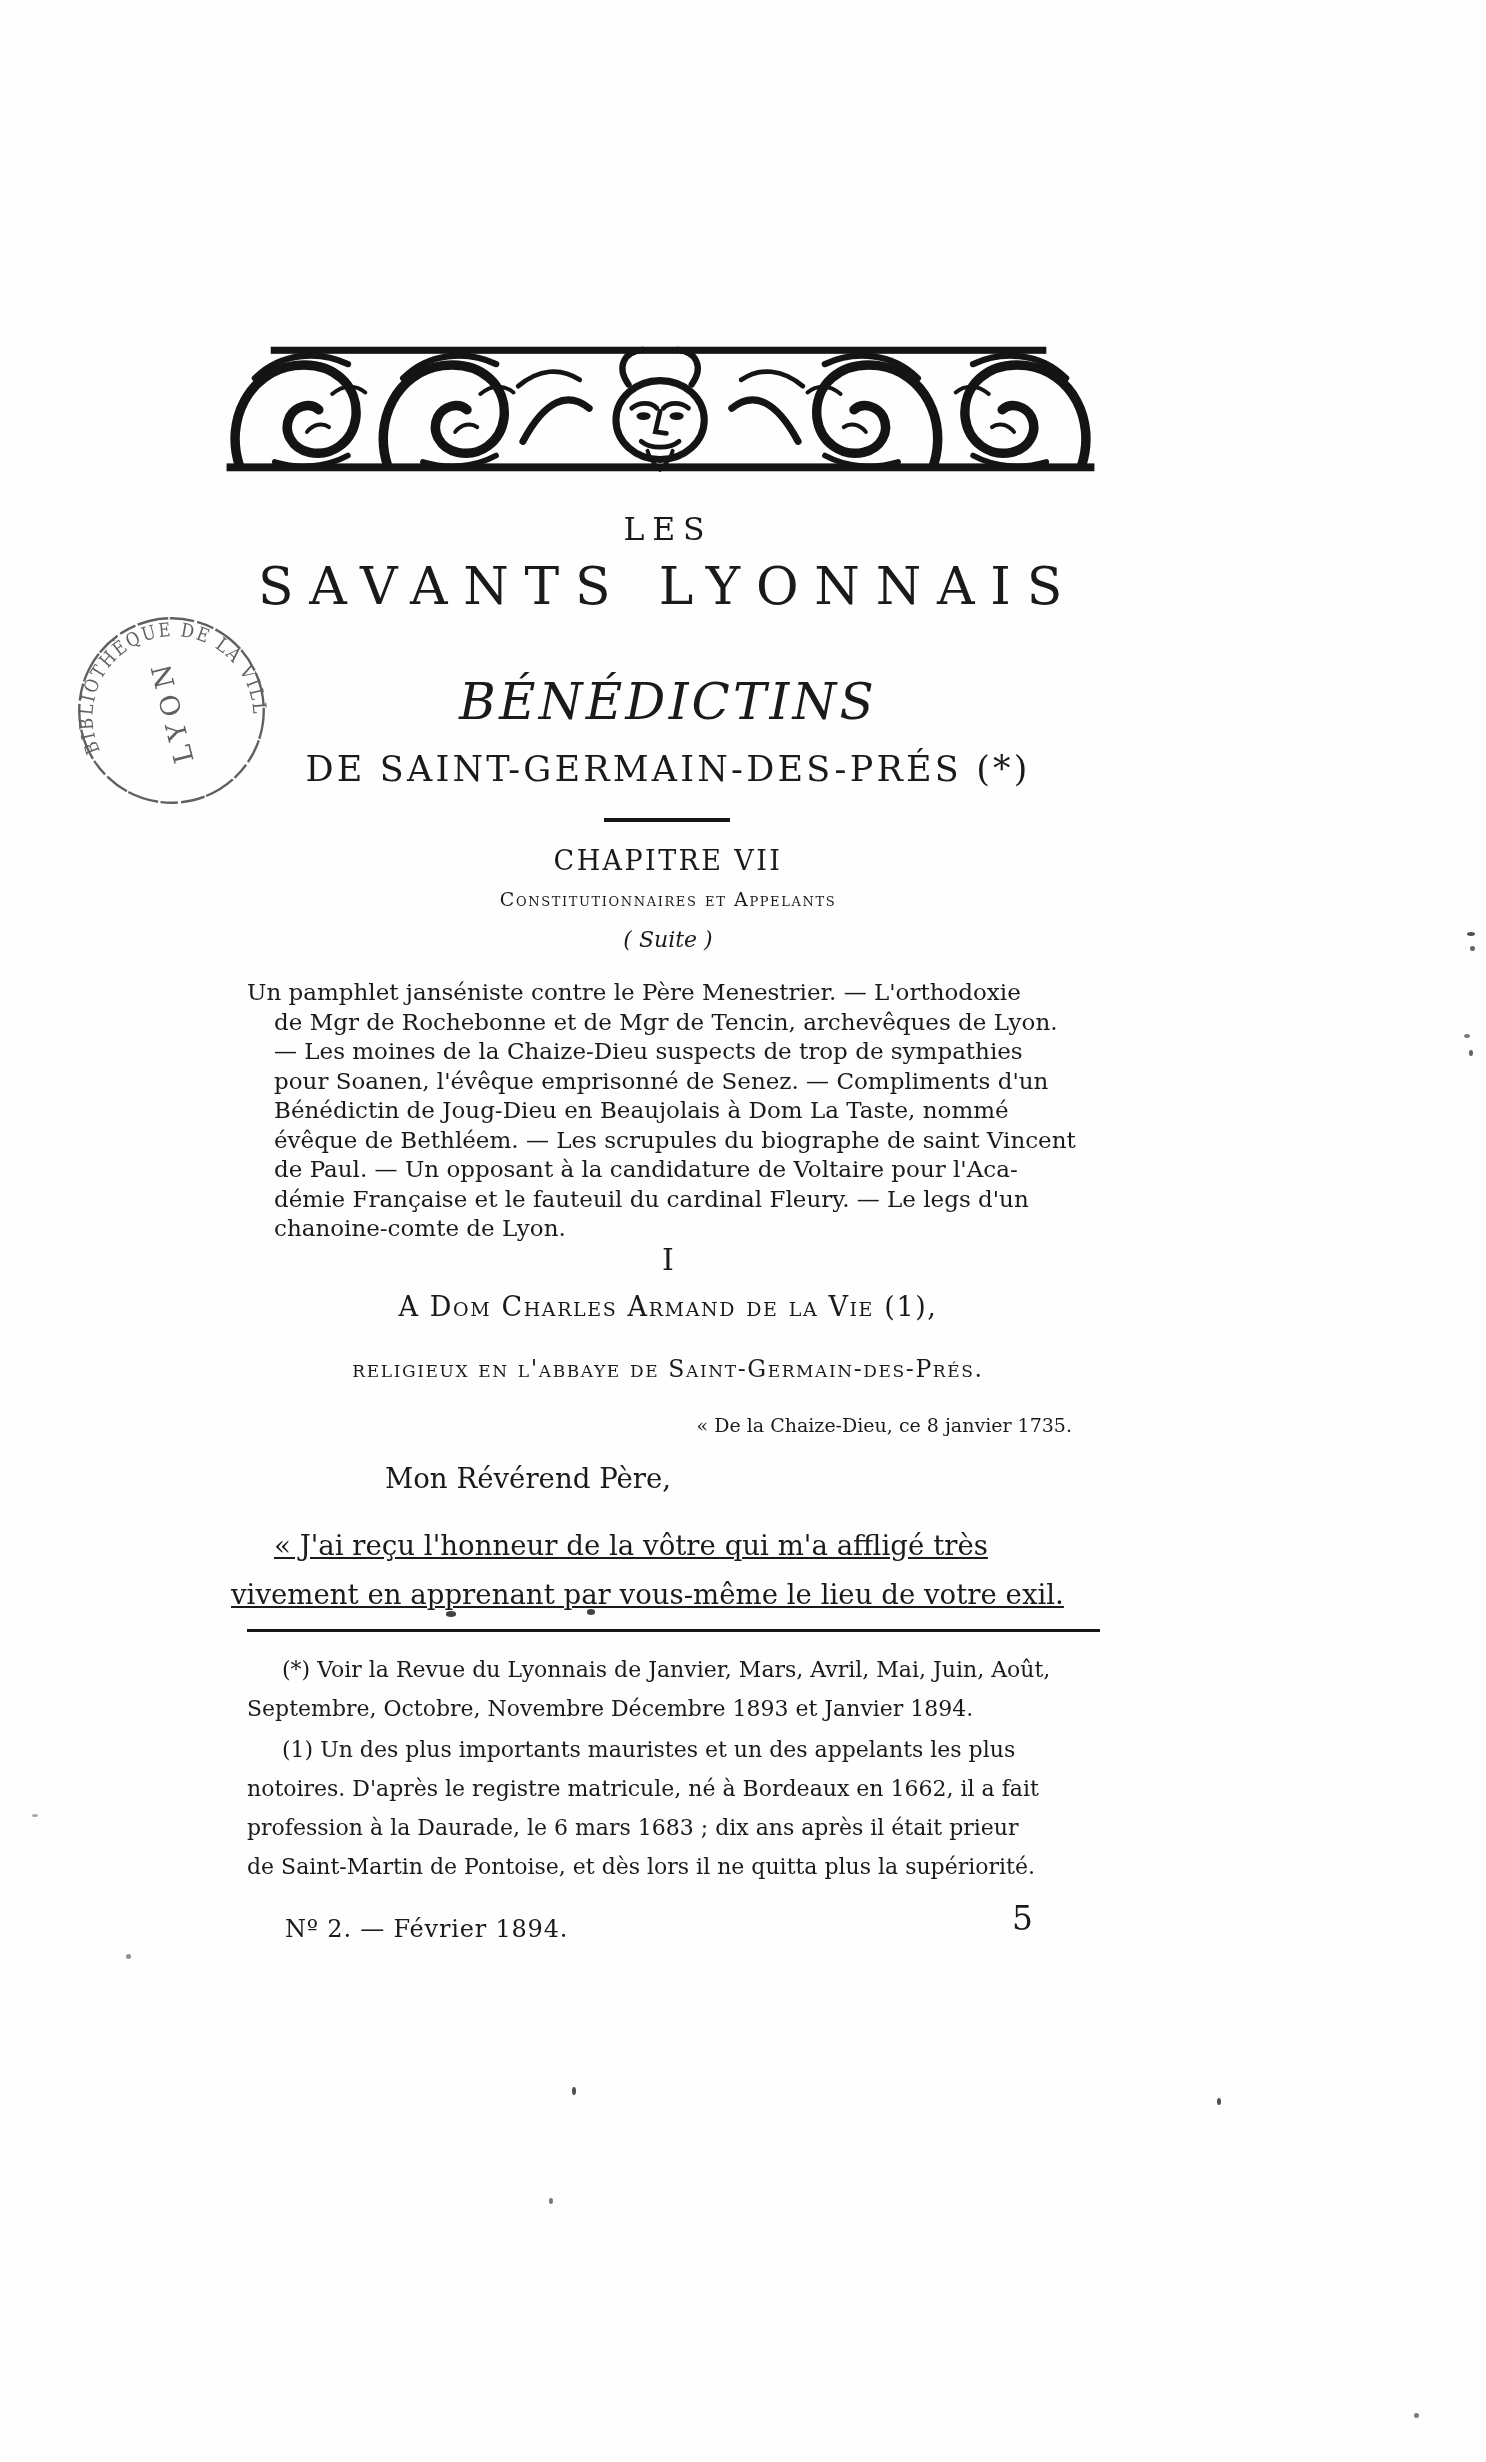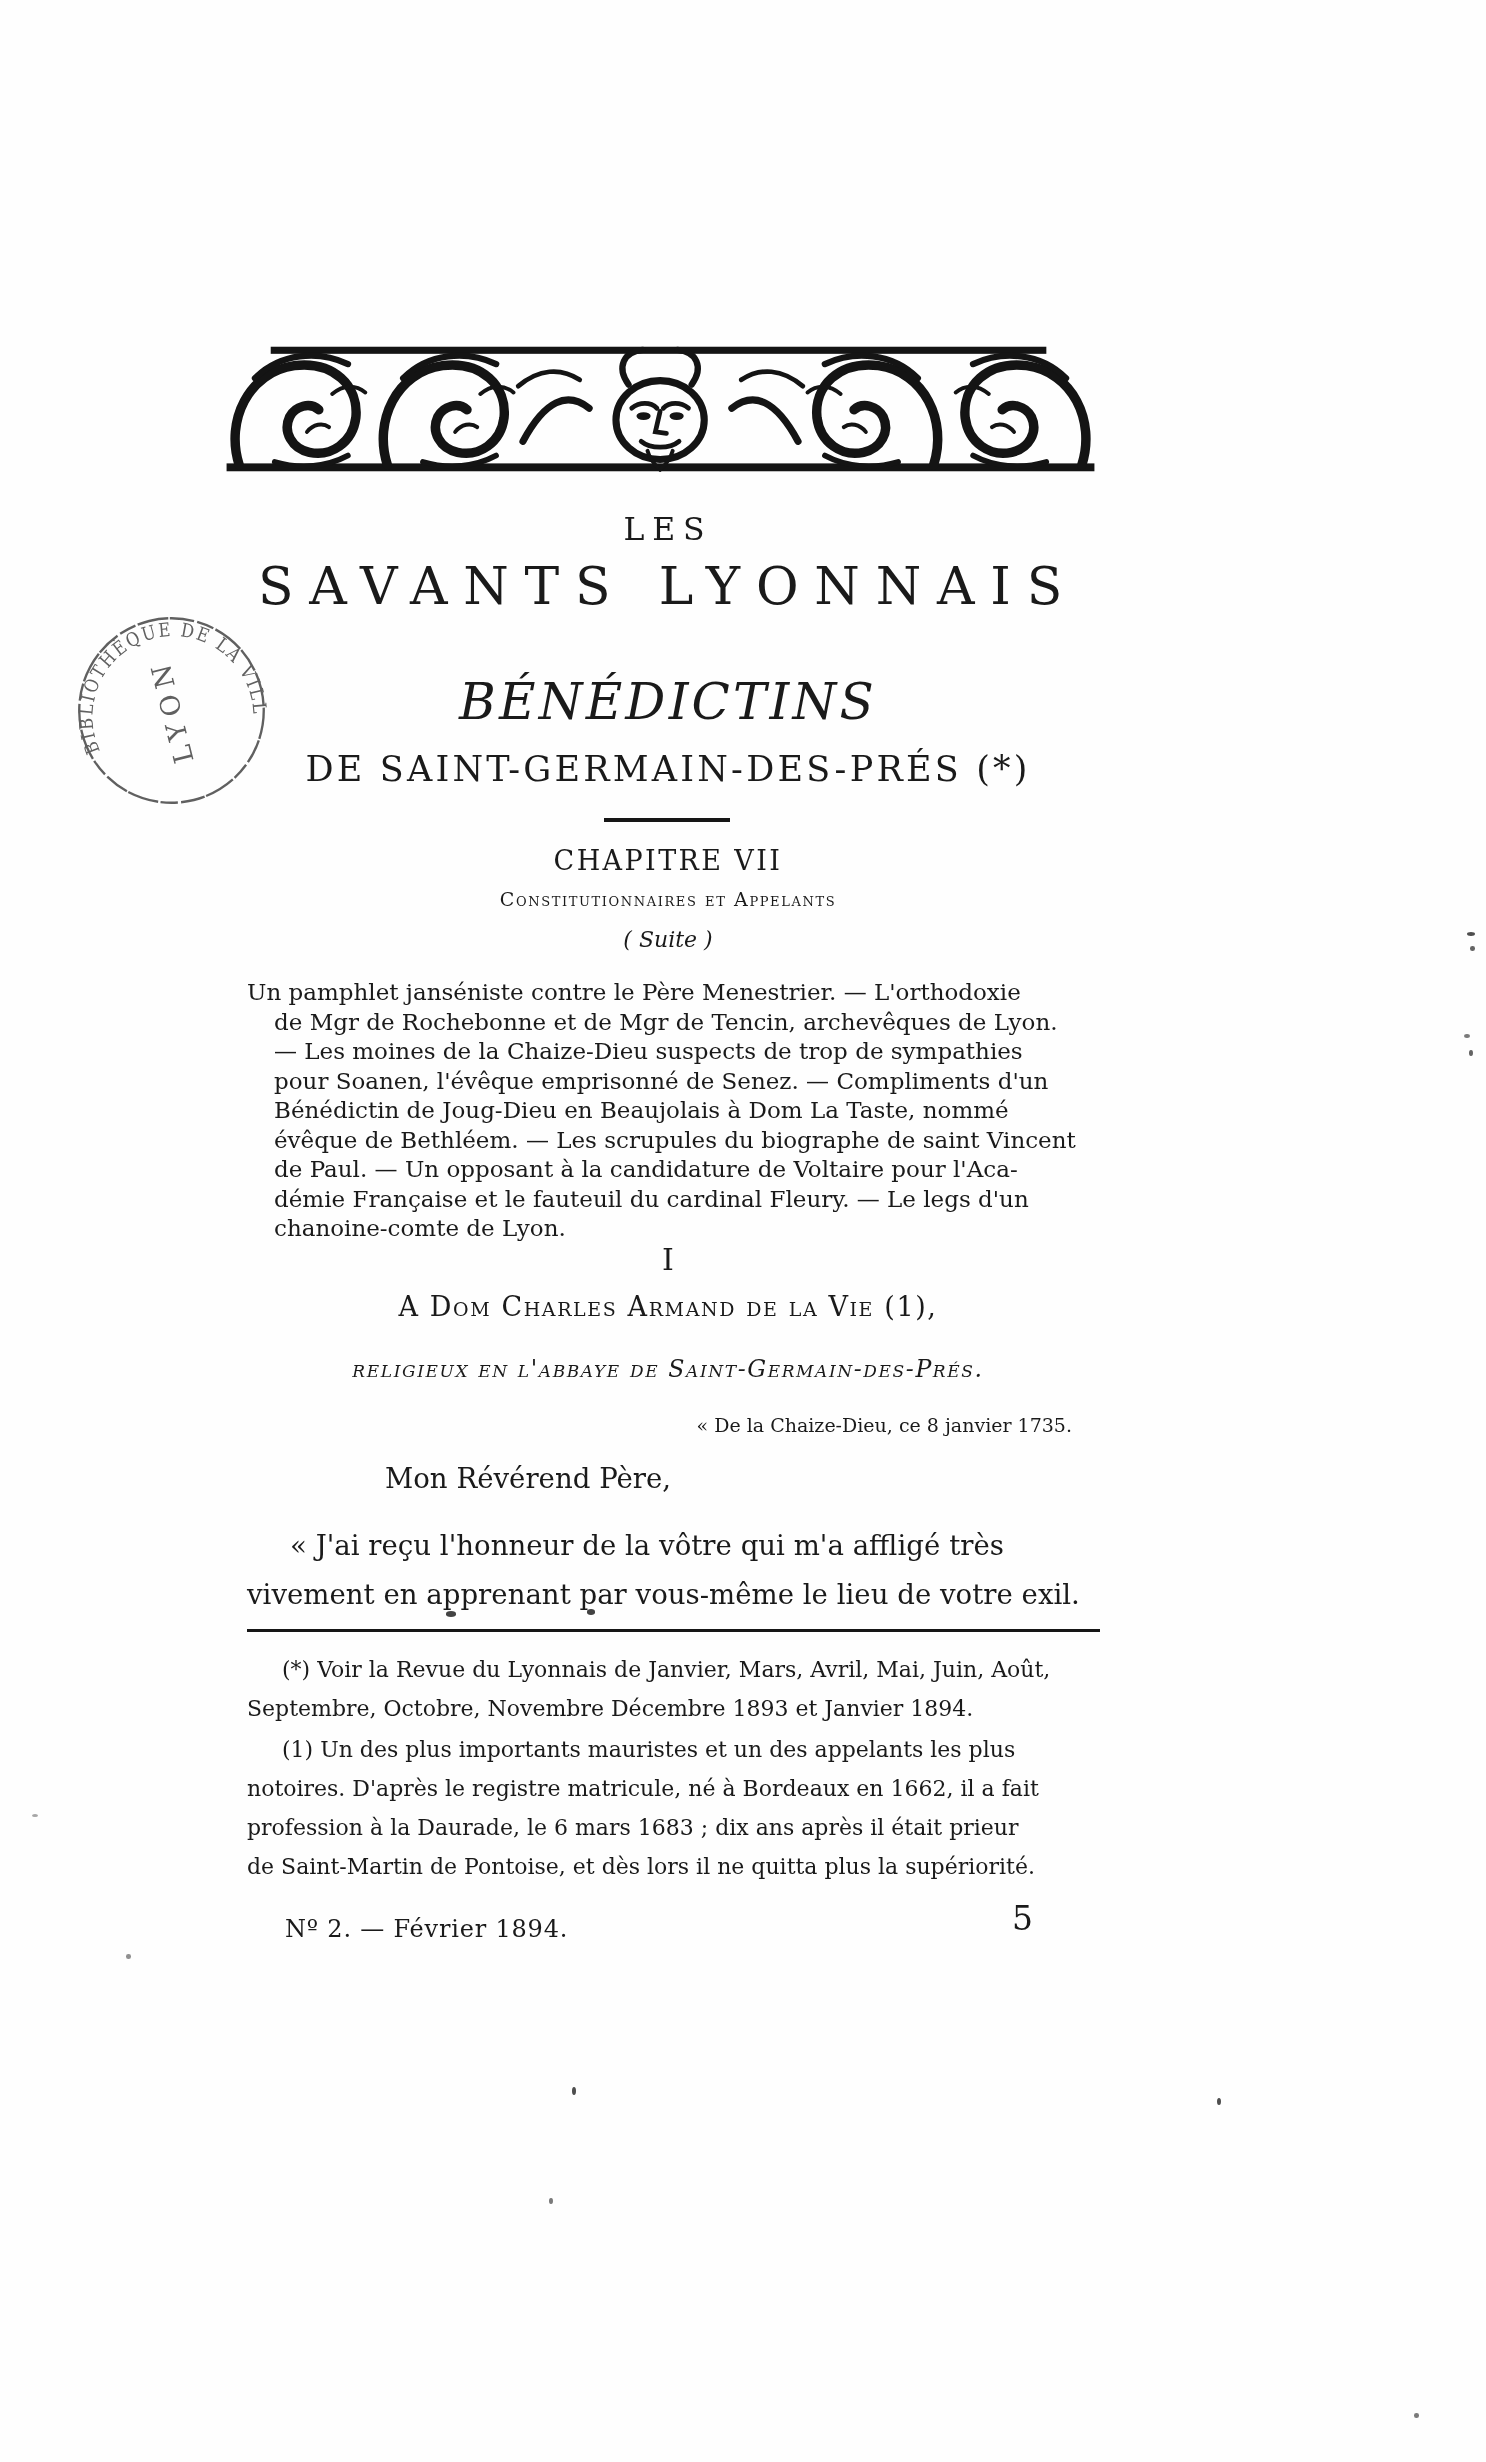--- a/index.html
+++ b/index.html
@@ -27,27 +27,27 @@
   
   .argument{
     top:978px;left:247px;width:847px;
     font-size:23px;line-height:29.5px;
     white-space:pre-line;
     padding-left:27px;text-indent:-27px;
   }
   
   .t-numeral{top:1242px;font-size:30px;}
   .t-addr1{top:1291px;font-size:27px;letter-spacing:1.6px;font-variant:small-caps;}
-  .t-addr2{top:1355px;font-size:23.6px;letter-spacing:1.6px;font-variant:small-caps;font-style:italic;}
+  .t-addr2{top:1355px;font-size:23.6px;letter-spacing:1.6px;font-variant:small-caps;}
   .dateline{top:1414px;left:221px;width:851px;text-align:right;font-size:19px;}
   .salutation{top:1462px;left:385px;font-size:27.6px;}
   .letter-body{
-    top:1521px;left:247px;width:855px;
+    top:1521px;left:231px;width:855px;
     font-size:27.6px;line-height:49px;
-    white-space:pre-line;text-indent:43px;
+    white-space:pre-line;text-indent:43px;text-decoration:underline;
   }
   
   .fn-rule{top:1629px;left:247px;width:853px;height:3.2px;background:#161616;}
   .footnote{
     left:247px;width:859px;
     font-size:22px;line-height:39px;
     white-space:pre-line;text-indent:35px;
   }
   .fn-star{top:1650px;}
   .fn-one{top:1730px;}

